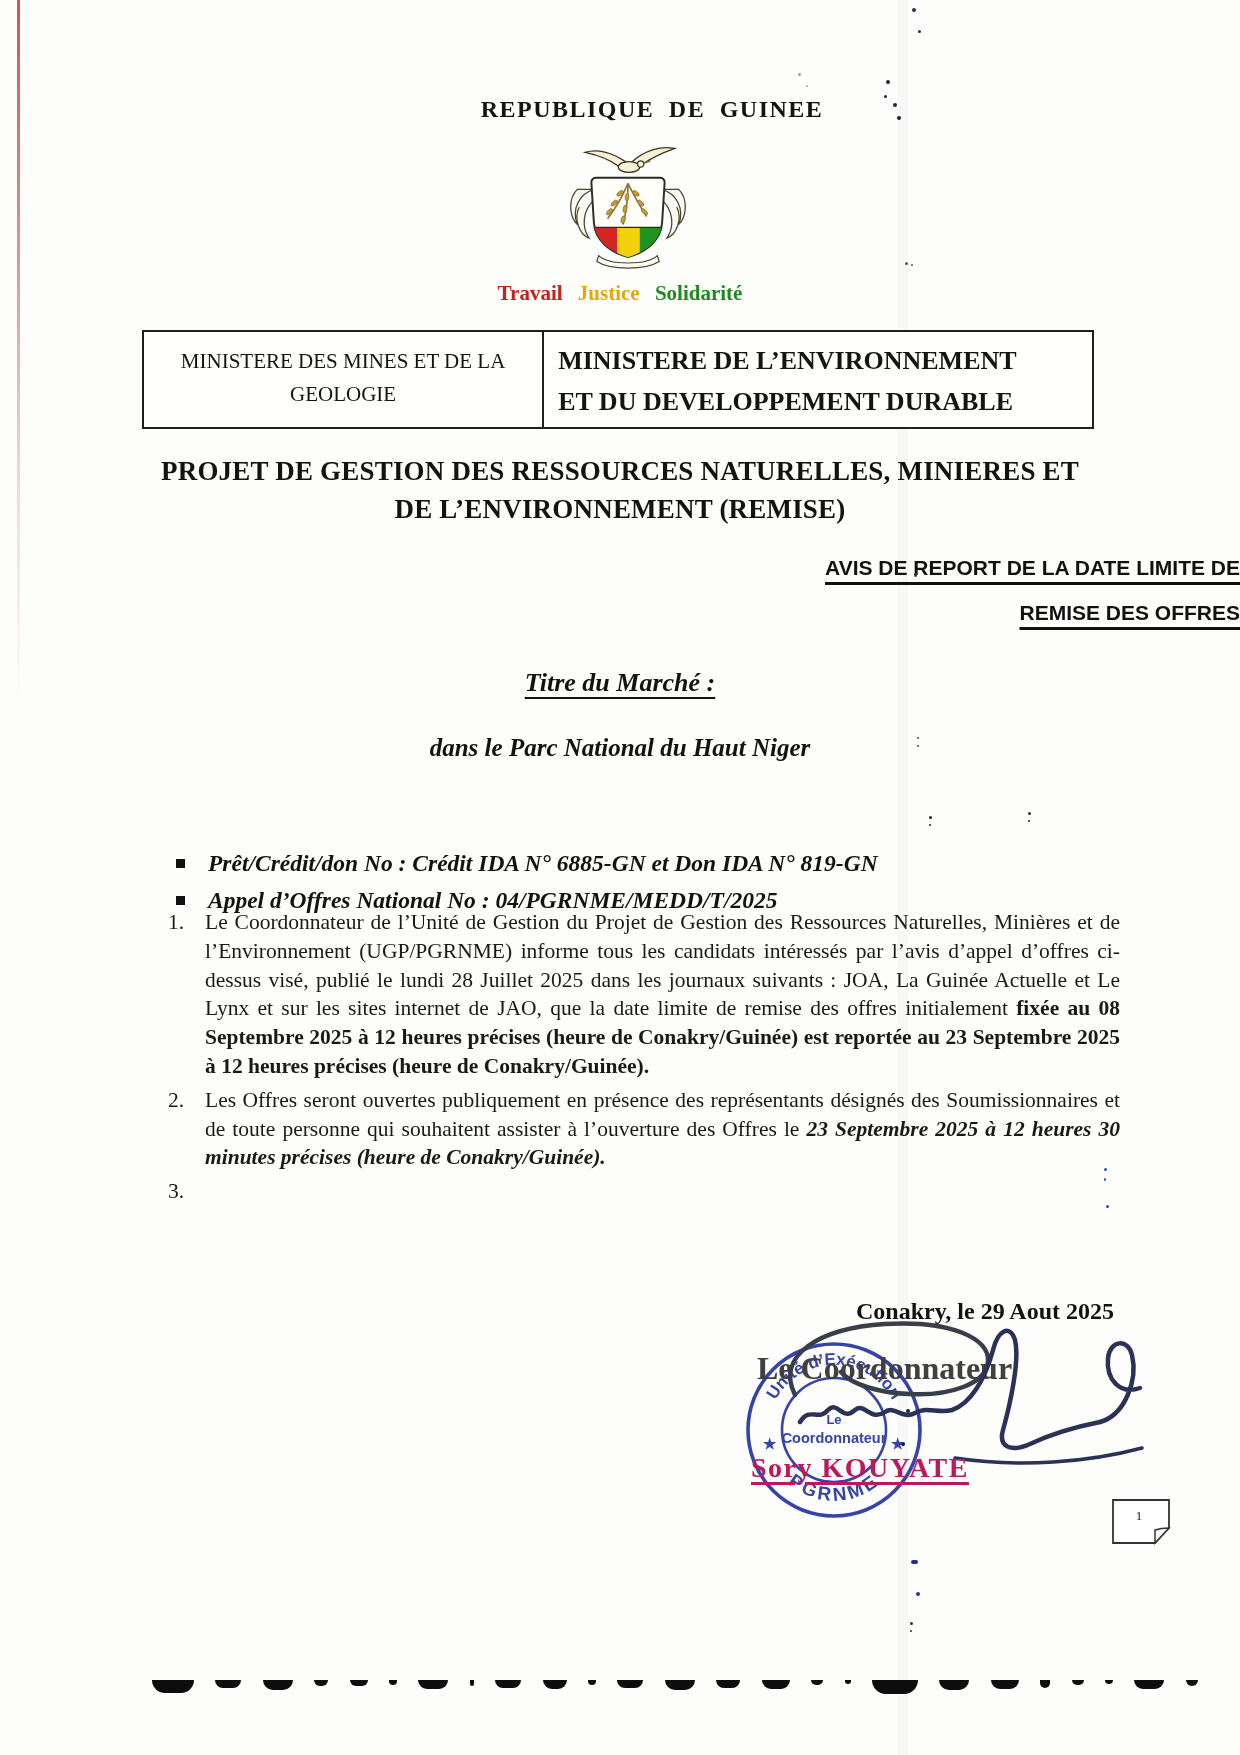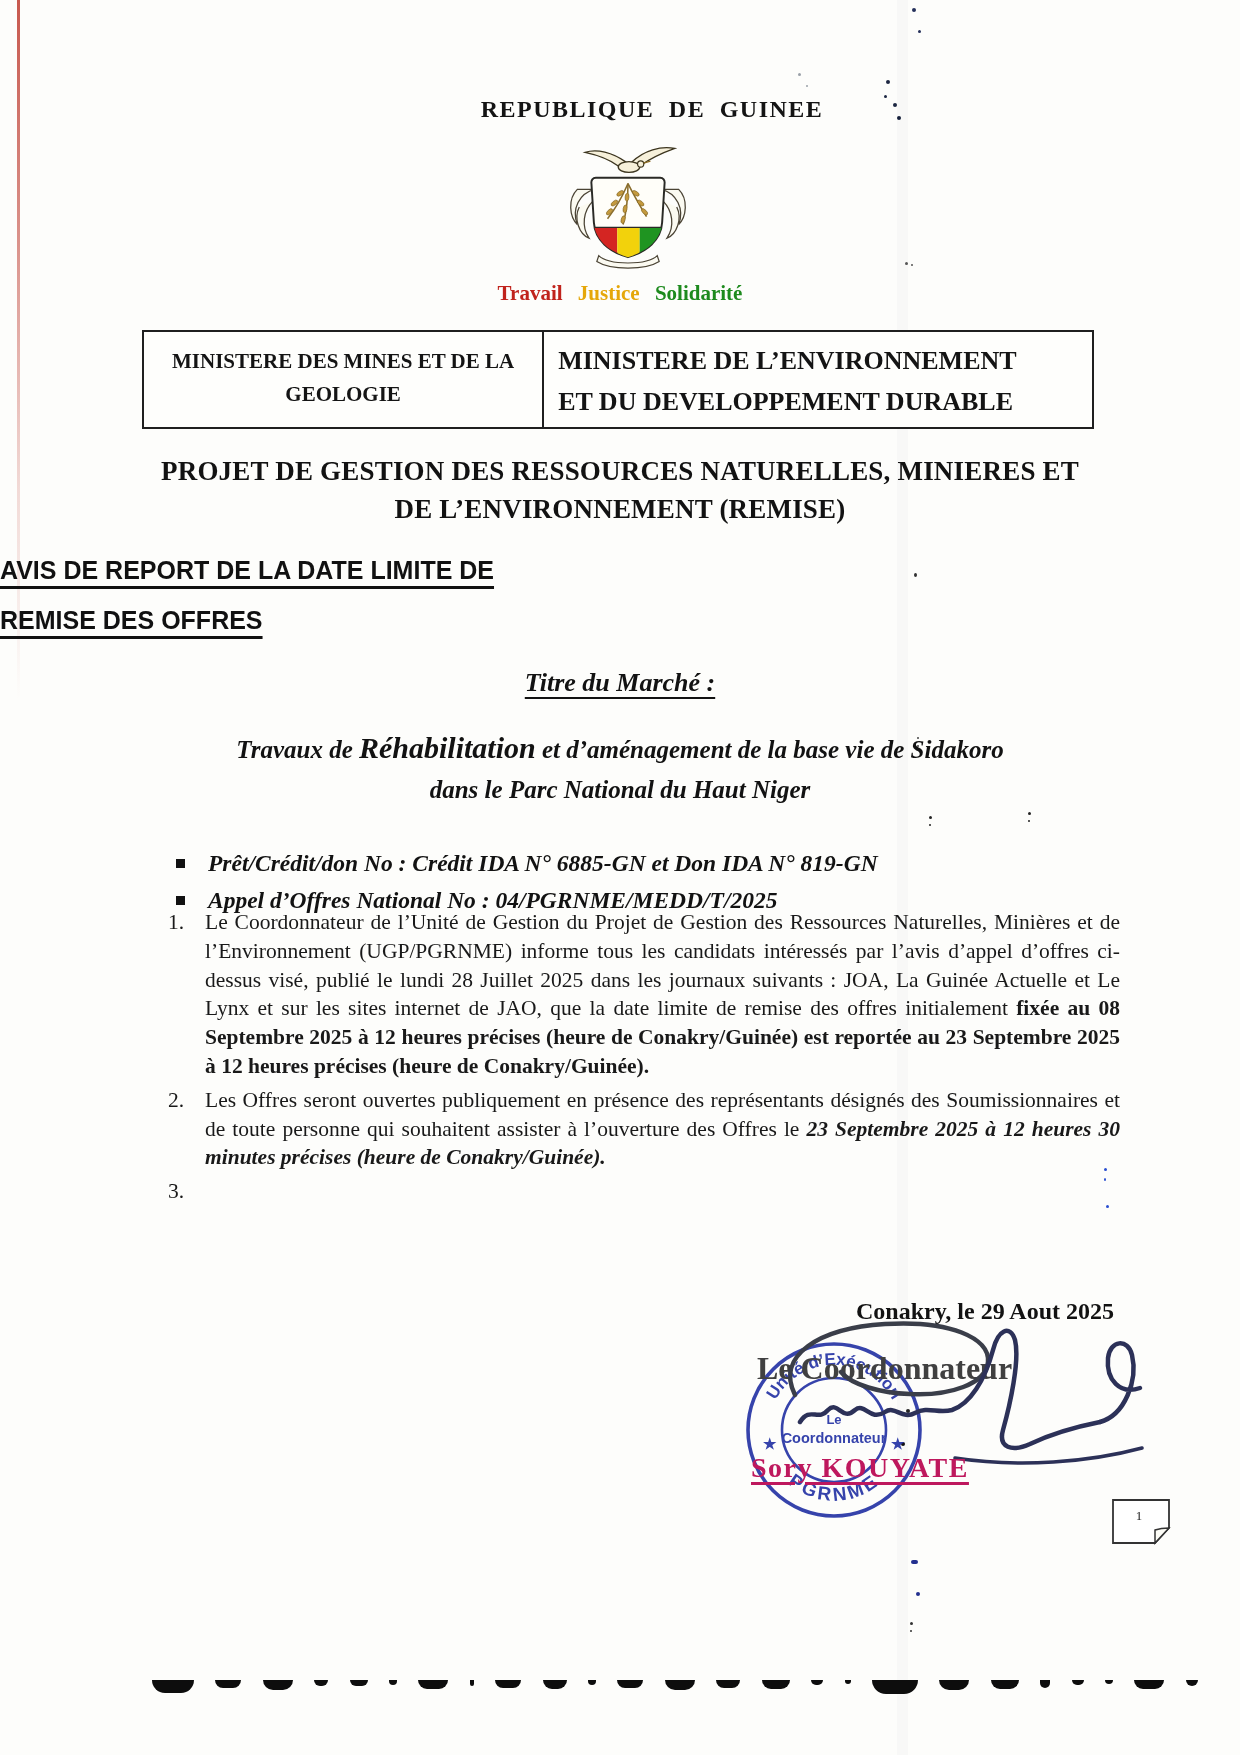--- a/index.html
+++ b/index.html
@@ -26,28 +26,28 @@
   .motto{position:absolute;top:281px;left:0;width:100%;text-align:center;
     font-weight:bold;font-size:21px;}
   .motto span{margin:0 5px;}
   .motto-w0{color:#c0231c;}
   .motto-w1{color:#e5a70a;}
   .motto-w2{color:#1d8a1d;}
   
   .ministries{position:absolute;left:142px;top:330px;width:952px;height:99px;
     border:2.5px solid #1f1f1f;display:flex;box-sizing:border-box;background:#fefefc;}
   .min-left{width:42%;box-sizing:border-box;padding:13px 10px 0 10px;text-align:center;
-    font-weight:bold;font-size:21px;line-height:33px;color:#141414;}
+    font-weight:normal;font-size:21px;line-height:33px;color:#141414;}
   .min-right{width:58%;box-sizing:border-box;border-left:2.5px solid #1f1f1f;
     padding:8px 8px 0 14px;font-weight:bold;font-size:26px;line-height:41px;color:#141414;}
   
   .project-title{position:absolute;top:452px;left:120px;width:1000px;text-align:center;
     font-weight:bold;font-size:27px;line-height:38px;letter-spacing:0.2px;color:#121212;}
-  .notice-title{position:absolute;top:556px;left:0;width:100%;text-align:left;
-    font-family:"Liberation Sans",sans-serif;font-weight:bold;font-size:25px;color:#111;}
+  .notice-title{position:absolute;top:556px;left:0;width:100%;text-align:right;
+    font-family:"Liberation Sans",sans-serif;font-weight:bold;font-size:21px;color:#111;}
   .notice-title .nt-line{text-decoration:underline;text-decoration-thickness:2.5px;text-underline-offset:7px;}
   .notice-title .nt2{margin-top:21px;}
   .market-label{position:absolute;top:668px;left:0;width:100%;text-align:center;
     font-weight:bold;font-style:italic;font-size:26px;color:#121212;}
   .market-label span{text-decoration:underline;text-decoration-thickness:2px;text-underline-offset:6px;}
   .market-title{position:absolute;top:728px;left:145px;width:950px;text-align:center;
     font-weight:bold;font-style:italic;font-size:25px;line-height:40px;color:#121212;}
   .market-title .big{font-size:30px;}
   
   .refs{position:absolute;top:850px;left:176px;width:950px;}
@@ -145,21 +145,20 @@
   <div class="notice-title">
     <div><span class="nt-line">AVIS DE REPORT DE LA DATE LIMITE DE</span></div>
     <div class="nt2"><span class="nt-line">REMISE DES OFFRES</span></div>
   </div>
 
   <div class="market-label">
     <span>Titre du Marché :</span>
   </div>
 
   <div class="market-title">
-    <div><span>Travaux de </span><span class="big">Réhabilitation</span><span> et d’aménagement de la base vie de Sidakoro</span></div>
     <div>dans le Parc National du Haut Niger</div>
   </div>
 
   <div class="refs">
     <div class="ref-item">
       <span class="sq"></span>
       <span>Prêt/Crédit/don No : Crédit IDA N° 6885-GN et Don IDA N° 819-GN</span>
     </div>
     <div class="ref-item">
       <span class="sq"></span>

